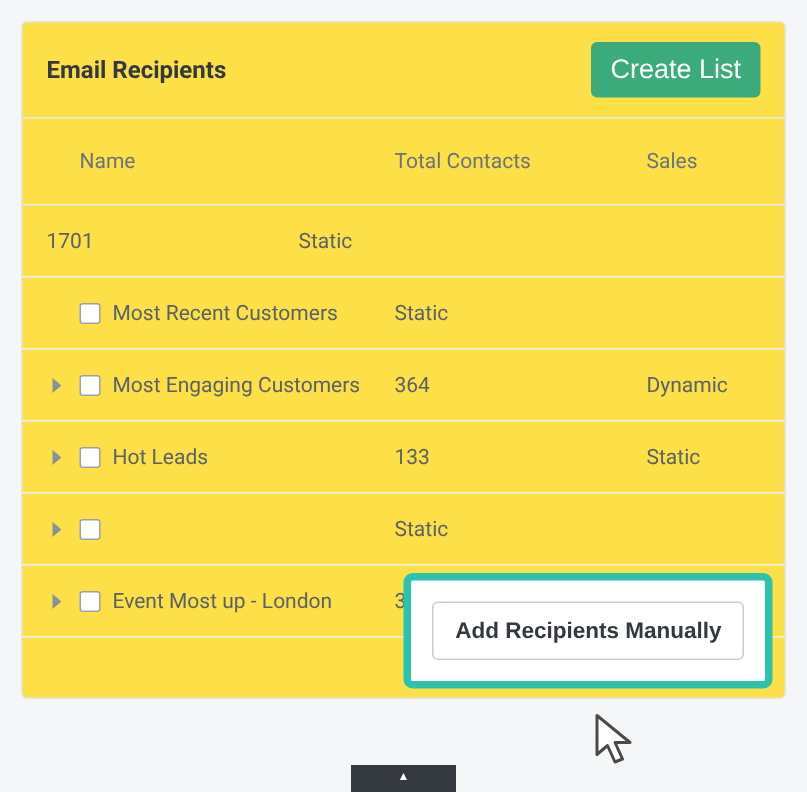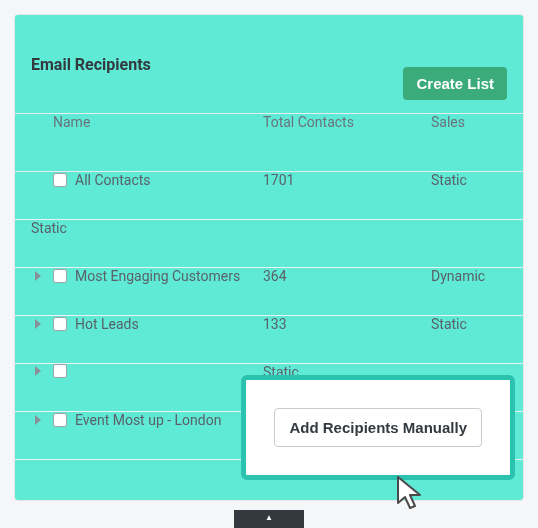--- a/index.html
+++ b/index.html
@@ -5,21 +5,21 @@
 * { box-sizing: border-box; margin: 0; padding: 0; }
 body {
   font-family: -apple-system, BlinkMacSystemFont, "Segoe UI", Roboto, sans-serif;
   background: #f4f6f8;
   width: 538px;
   height: 528px;
   padding: 14px 14px 0 14px;
   position: relative;
 }
 .card {
-  background: #5eead4;
+  background: #fde047;
   border: 1px solid #e2e6ea;
   border-radius: 4px;
 }
 .card-header {
   display: flex;
   justify-content: space-between;
   align-items: center;
   padding: 13px 16px;
   border-bottom: 1px solid #e8ecef;
 }
@@ -27,31 +27,30 @@
   font-size: 16px;
   font-weight: 700;
   color: #33393f;
 }
 .btn-create {
   background: #3bab7b;
   color: #fff;
   border: none;
   border-radius: 4px;
   padding: 8px 13px;
-  font-size: 15px;
-  font-weight: 700;
+  font-size: 18px;
+  font-weight: 400;
   cursor: pointer;
-  margin-top: 39px;
 }
 .table-wrap {
   padding: 0;
 }
 .thead, .row {
   display: flex;
-  align-items: flex-start;
+  align-items: center;
   padding: 0 16px;
 }
 .thead {
   height: 58px;
   border-bottom: 1px solid #e8ecef;
   color: #6a737d;
   font-size: 14px;
 }
 .row {
   height: 48px;
@@ -87,25 +86,25 @@
 .name-text { color: #5a6169; }
 .footer {
   display: flex;
   justify-content: flex-end;
   padding: 18px 16px 22px 16px;
   position: relative;
 }
 .highlight-frame {
   border: 5px solid #2cc2b0;
   border-radius: 6px;
-  padding: 28px;
+  padding: 14px;
   background: #fff;
   position: absolute;
   right: 8px;
-  bottom: 20px;
+  bottom: 6px;
   box-shadow: inset 0 0 0 2px #fff;
 }
 .btn-manual {
   background: #fff;
   color: #33393f;
   border: 1px solid #c8cdd3;
   border-radius: 4px;
   padding: 10px 14px;
   font-size: 15px;
   font-weight: 700;
@@ -153,30 +152,30 @@
     <div class="thead">
       <div class="col-name">
         <span class="chevron-slot"></span>
         <span>Name</span>
       </div>
       <div class="col-contacts">Total Contacts</div>
       <div class="col-type">Sales</div>
     </div>
 
     <div class="row">
+      <div class="col-contacts">1701</div>
+      <div class="col-type">Static</div>
+    </div>
+
+    <div class="row">
       <div class="col-name">
         <span class="chevron-slot"></span>
         <span class="checkbox"></span>
-        <span class="name-text">All Contacts</span>
-      </div>
-      <div class="col-contacts">1701</div>
-      <div class="col-type">Static</div>
-    </div>
-
-    <div class="row">
+        <span class="name-text">Most Recent Customers</span>
+      </div>
       <div class="col-type">Static</div>
     </div>
 
     <div class="row">
       <div class="col-name">
         <span class="chevron-slot">
             <span class="chevron"></span>
           </span>
         <span class="checkbox"></span>
         <span class="name-text">Most Engaging Customers</span>

